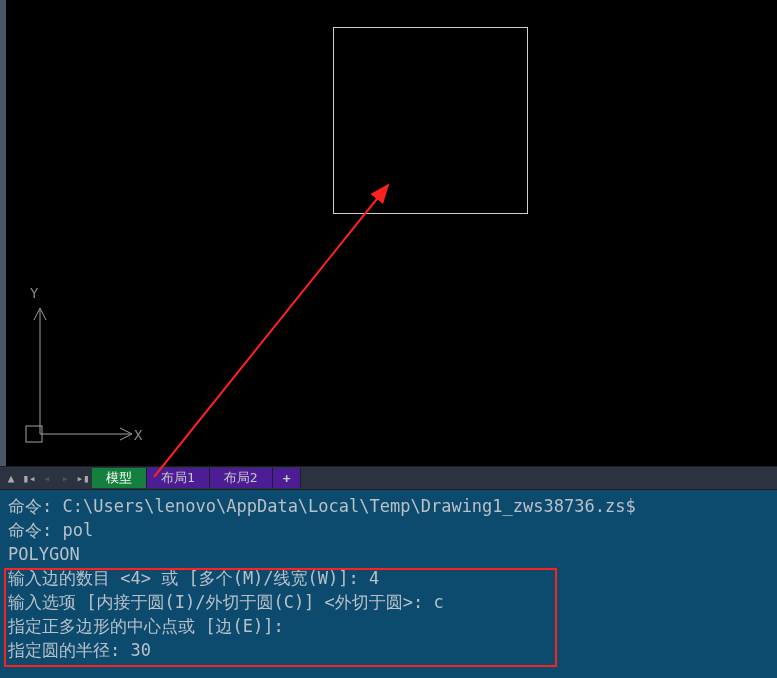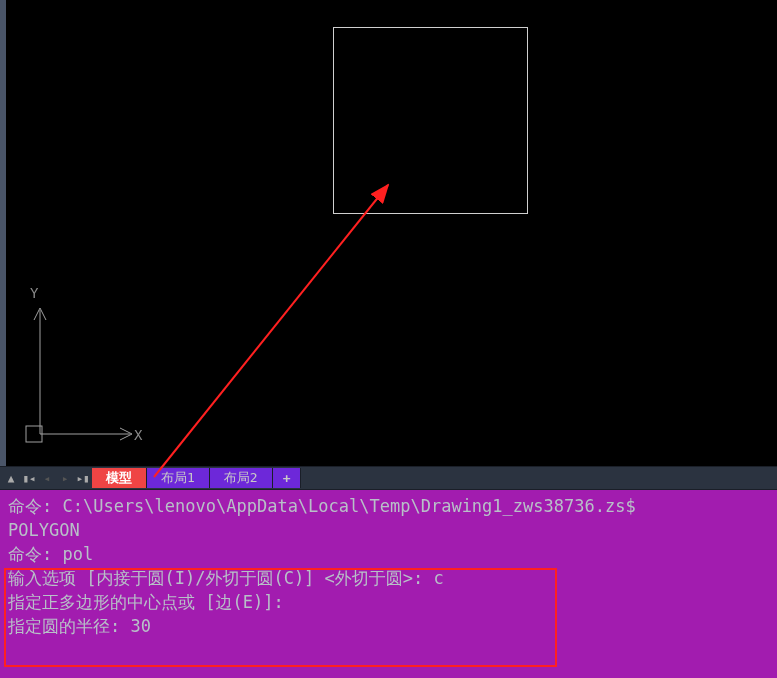--- a/index.html
+++ b/index.html
@@ -75,35 +75,34 @@
       font-size: 11px;
     }
     .nav-btn.disabled { color: #555; }
     .tab {
       height: 20px;
       padding: 0 14px;
       display: flex;
       align-items: center;
       color: #c8c8c8;
       font-size: 13px;
-      background: #6d28d9;
+      background: #4c1d95;
       border-right: 1px solid #1a1f28;
       cursor: pointer;
     }
     .tab.active {
-      background: #ef4444;
+      background: #15803d;
       color: #fff;
-      font-weight: bold;
     }
     .tab.add {
       padding: 0 10px;
       font-weight: bold;
     }
     .command-panel {
-      background: #a21caf;
+      background: #0c4a6e;
       padding: 4px 8px 8px 8px;
       height: 188px;
       font-size: 17px;
       line-height: 24px;
       color: #b8c0c8;
       font-family: "SimSun", "Consolas", monospace;
       position: relative;
     }
     .cmd-line { white-space: pre; }
     .highlight-box {
@@ -158,19 +157,20 @@
   <div class="tab">
       <span>布局2</span>
     </div>
   <div class="tab add">
       <span>+</span>
     </div>
 </div>
 
 <div class="command-panel">
   <div class="cmd-line">命令: C:\Users\lenovo\AppData\Local\Temp\Drawing1_zws38736.zs$</div>
+  <div class="cmd-line">命令: pol</div>
   <div class="cmd-line">POLYGON</div>
-  <div class="cmd-line">命令: pol</div>
+  <div class="cmd-line">输入边的数目 &lt;4&gt; 或 [多个(M)/线宽(W)]: 4</div>
   <div class="cmd-line">输入选项 [内接于圆(I)/外切于圆(C)] &lt;外切于圆&gt;: c</div>
   <div class="cmd-line">指定正多边形的中心点或 [边(E)]:</div>
   <div class="cmd-line">指定圆的半径: 30</div>
   <div class="highlight-box"></div>
 </div>
 
 </body></html>

